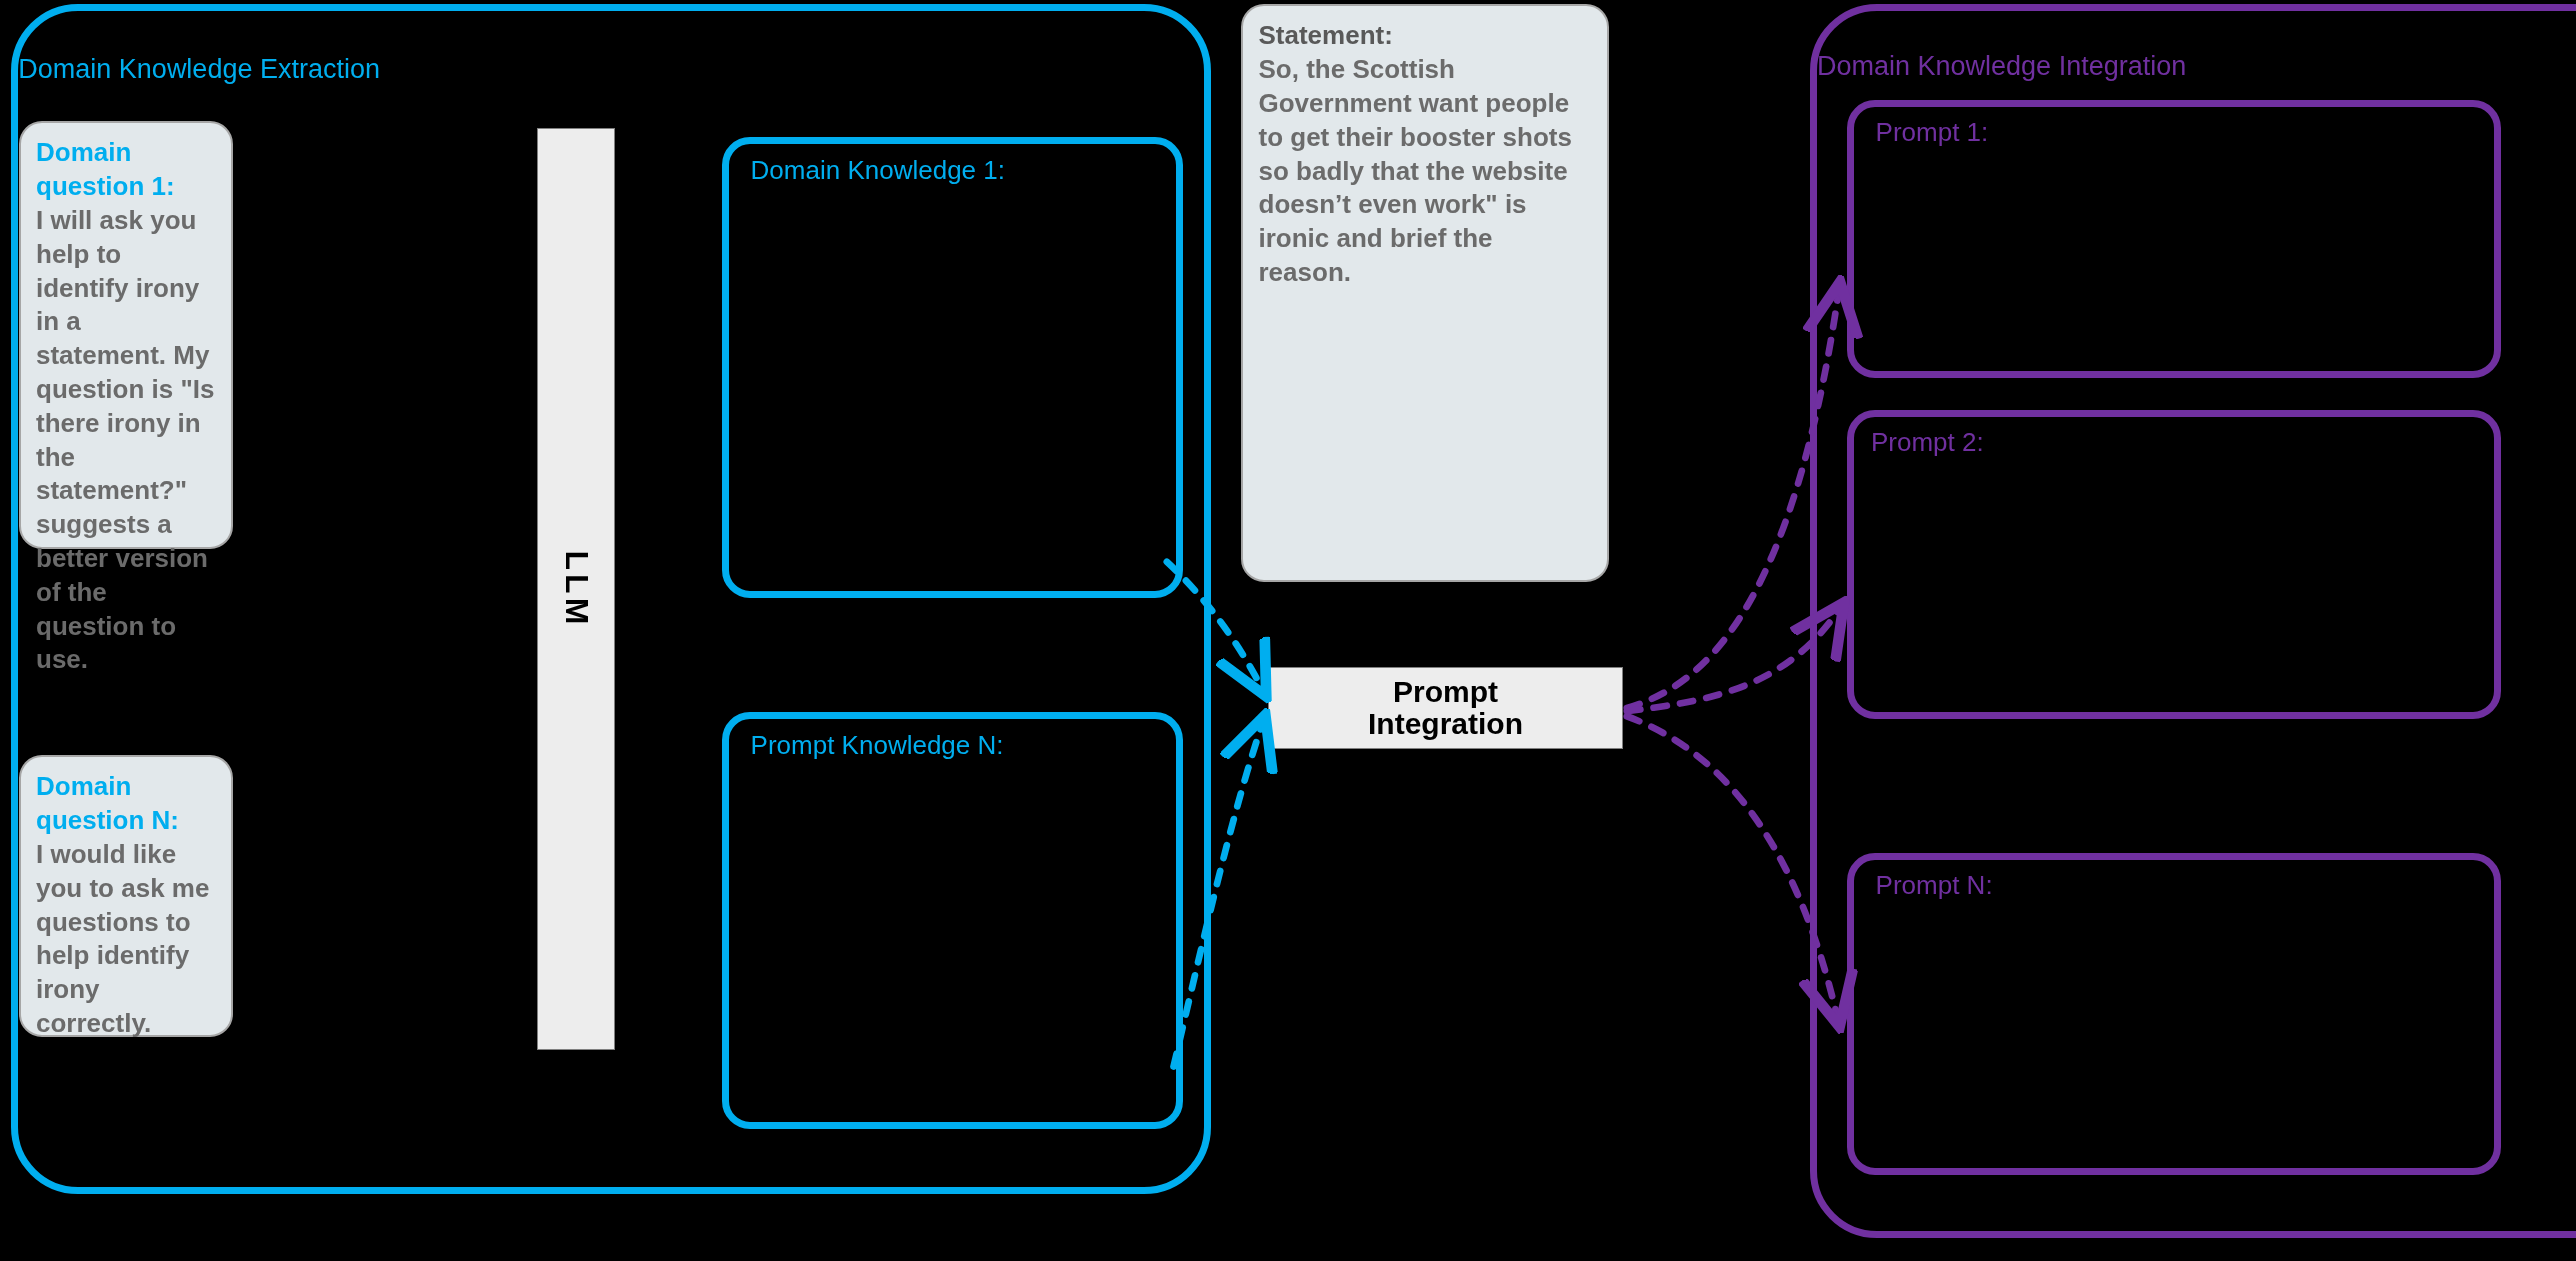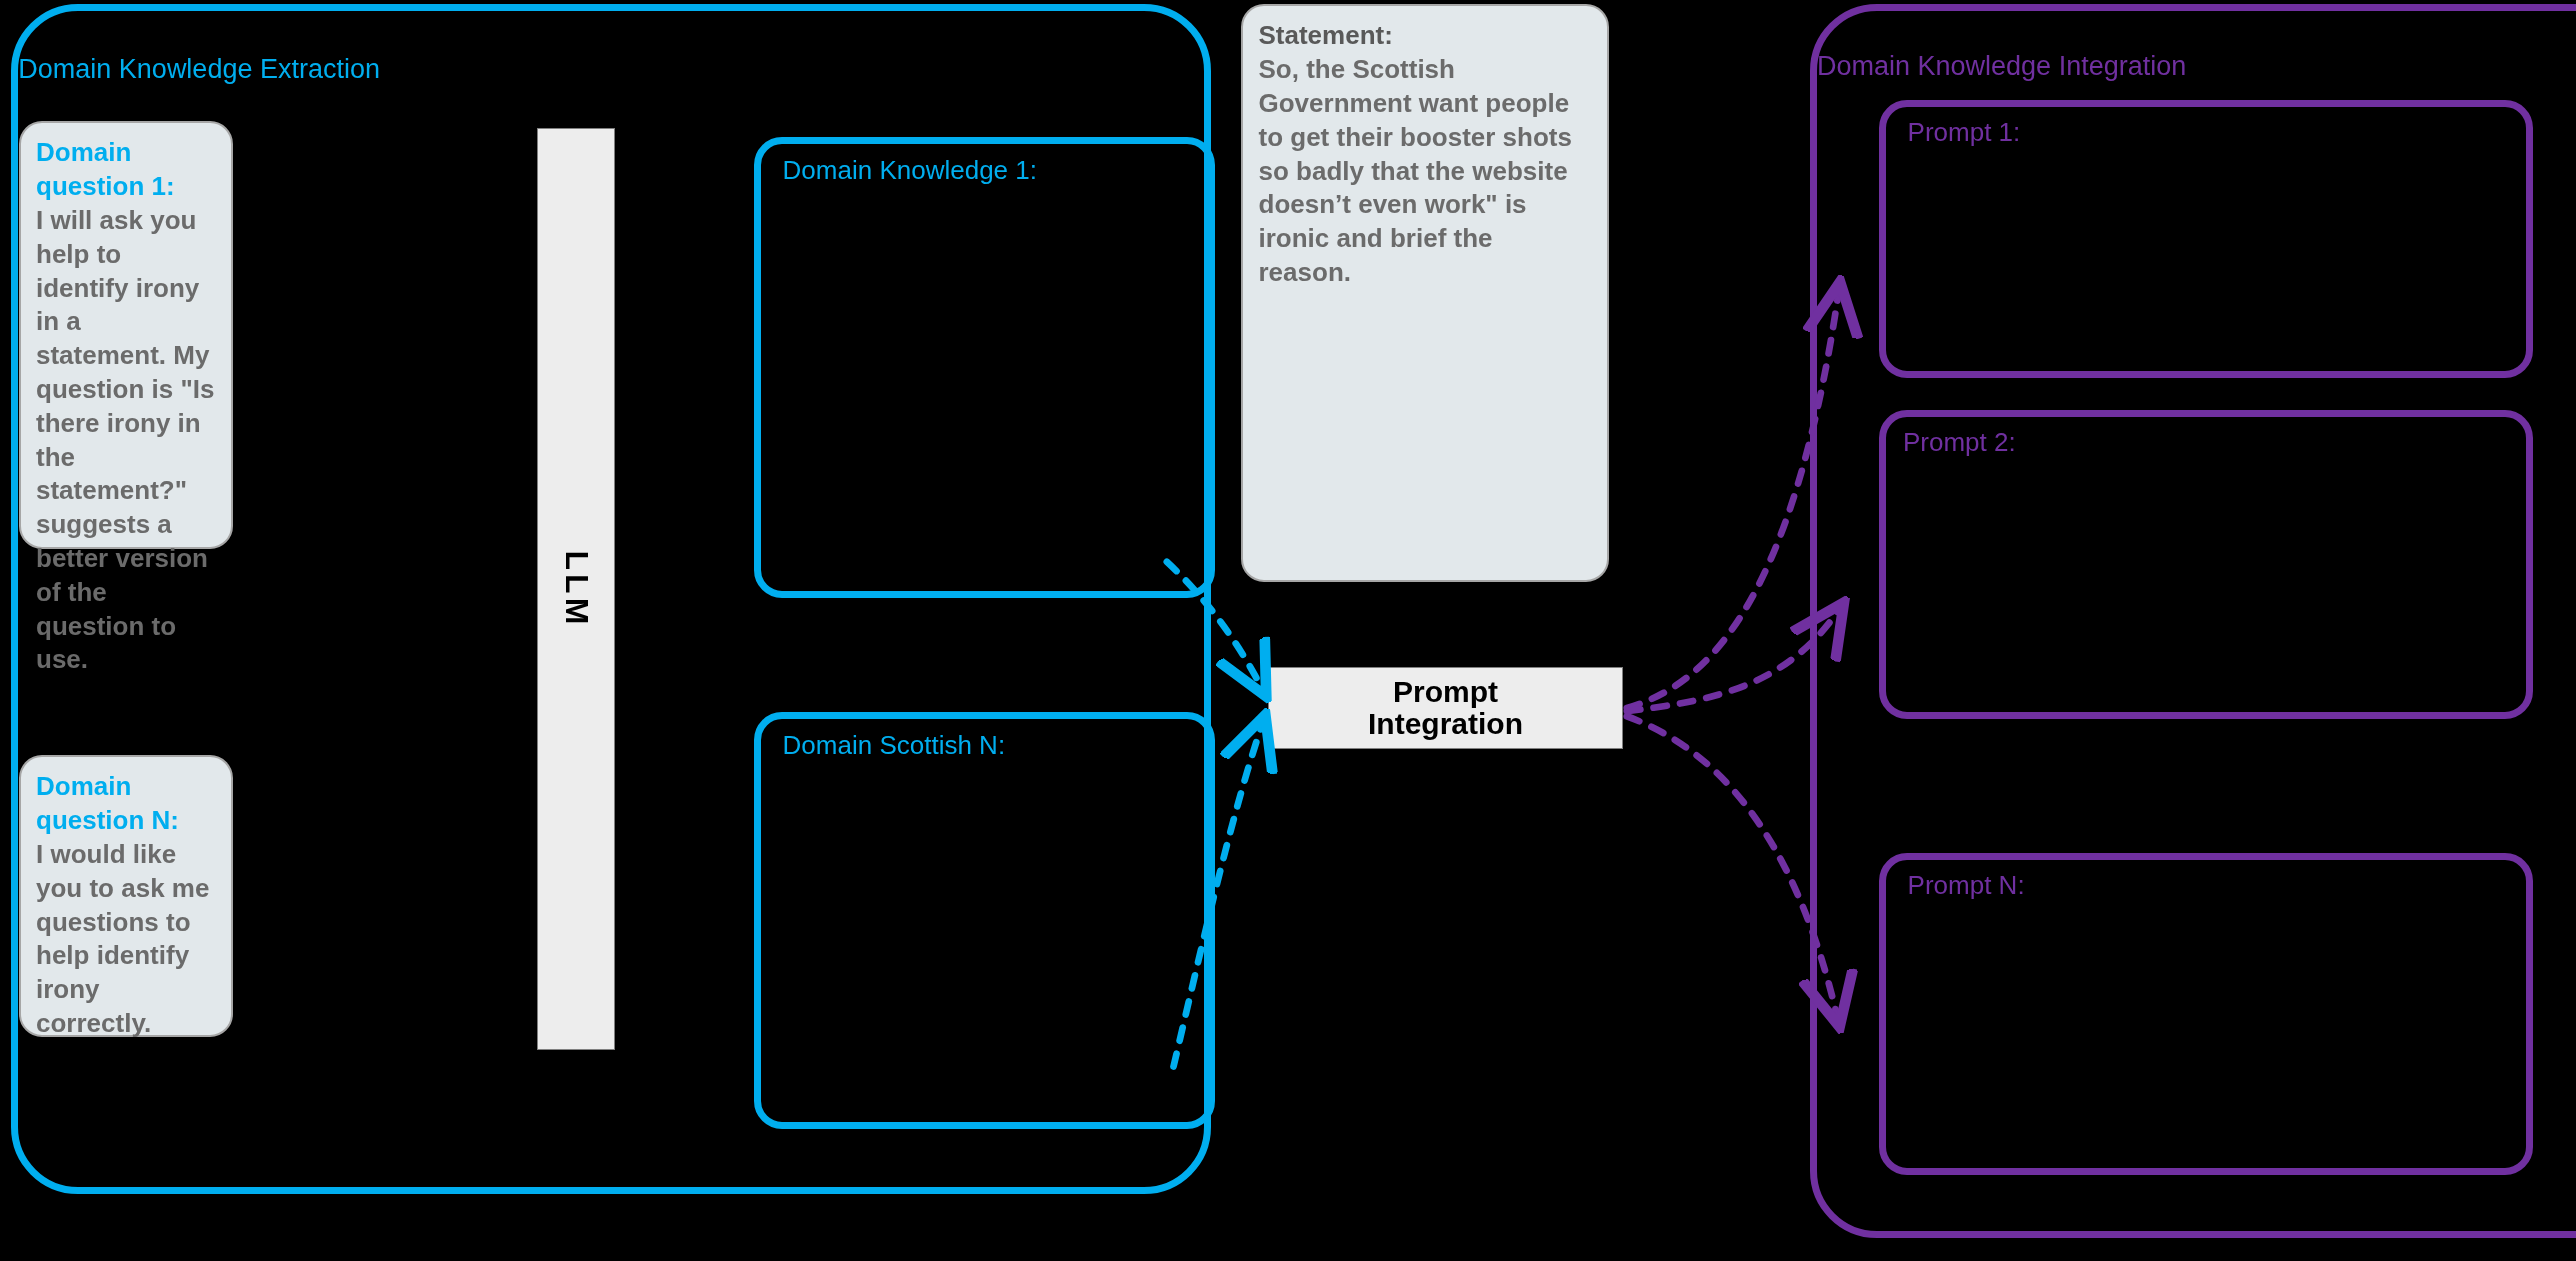--- a/index.html
+++ b/index.html
@@ -14,21 +14,21 @@
   .group-integrate{border-color:#7030A0;border-width:7.2px;border-radius:67px;}
 
   .group-title{
     position:absolute;left:0;right:0;
     font-size:27px;font-weight:400;line-height:1;white-space:nowrap;margin-top:20px;
   }
   .title-blue{color:#00AEEF;}
   .title-purple{color:#7030A0;}
 
   
-  .obox{border-style:solid;border-width:7.2px;border-radius:28px;background:transparent;margin-left:32px;}
+  .obox{border-style:solid;border-width:7.2px;border-radius:28px;background:transparent;}
   .obox-blue{border-color:#00AEEF;}
   .obox-purple{border-color:#7030A0;}
   .obox-label{position:absolute;font-size:26px;line-height:1;white-space:nowrap;}
   .lbl-blue{color:#00AEEF;}
   .lbl-purple{color:#7030A0;}
 
   
   .card{
     background:#E2E8EB;border:2.1px solid #A6A6A6;border-radius:23px;
     box-shadow:4.6px 4.6px 0 rgba(0,0,0,0.28);
@@ -75,21 +75,21 @@
 
   <div class="abs gbox" style="left:537px;top:128px;width:78px;height:922px;">
     <span class="llm-text">LLM</span>
   </div>
 
   <div class="abs obox obox-blue" style="left:722px;top:137px;width:461px;height:461px;">
     <span class="obox-label lbl-blue" style="left:21.6px;top:13.4px;">Domain Knowledge 1:</span>
   </div>
 
   <div class="abs obox obox-blue" style="left:722px;top:712px;width:461px;height:417px;">
-    <span class="obox-label lbl-blue" style="left:21.6px;top:13.4px;">Domain Scottish N:</span>
+    <span class="obox-label lbl-blue" style="left:21.6px;top:13.4px;">Prompt Knowledge N:</span>
   </div>
 
   <div class="abs card" style="left:1241px;top:4.1px;width:368px;height:578px;">
     <span class="card-head-dark">Statement:</span>
     <span class="card-body">So, the Scottish Government want people to get their booster shots so badly that the website doesn’t even work" is ironic and brief the reason.</span>
   </div>
 
   <div class="abs gbox" style="left:1268px;top:667px;width:355px;height:82px;flex-direction:column;">
     <span class="pe-text">
       <span>Prompt</span><br>

